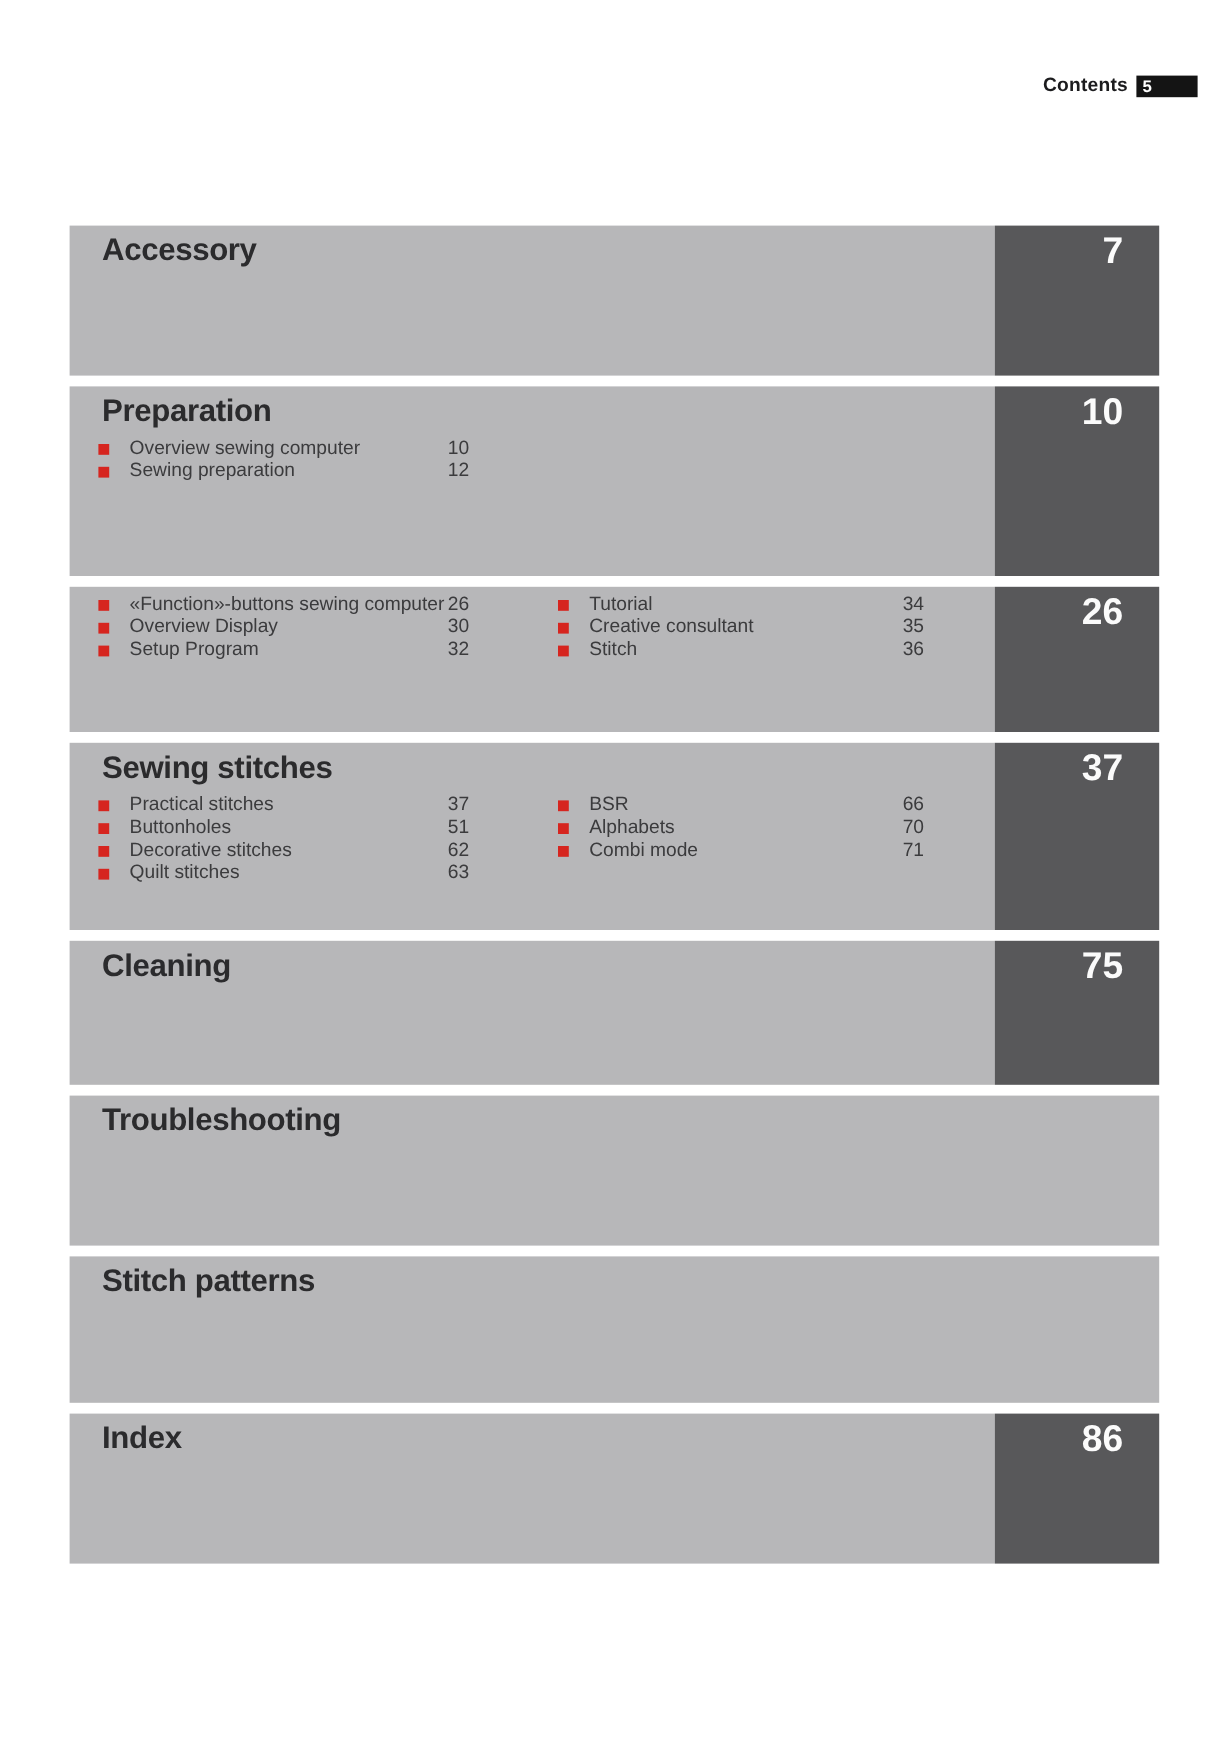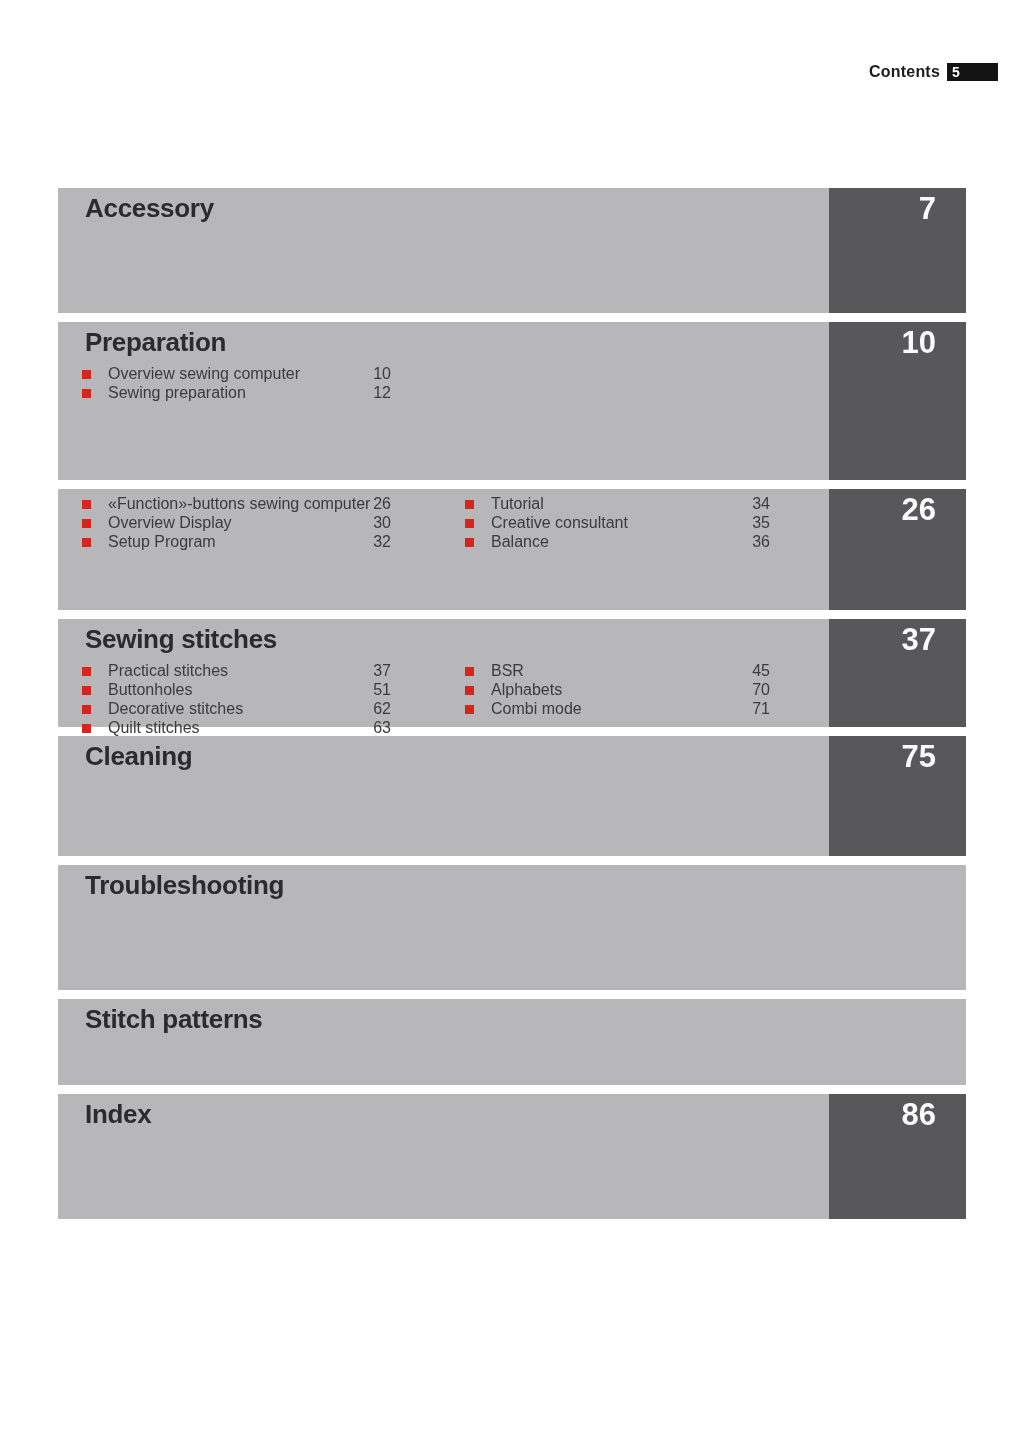--- a/index.html
+++ b/index.html
@@ -62,22 +62,22 @@
     margin-left:auto;font-size:16px;color:#3b3b3d;line-height:19px;
   }
   .sec-pagebox{
     width:137px;flex:0 0 auto;background:#58585a;
     text-align:right;padding:4px 30px 0 0;box-sizing:border-box;
   }
   .sec-page{
     font-size:31px;font-weight:bold;color:#fbfbfb;line-height:34px;
   }
   
-  .h1{height:125px;} .h2{height:158px;} .h3{height:121px;} .h4{height:108px;}
-  .h5{height:120px;} .h6{height:125px;} .h7{height:86px;} .h8{height:125px;}
+  .h1{height:125px;} .h2{height:158px;} .h3{height:121px;} .h4{height:156px;}
+  .h5{height:120px;} .h6{height:125px;} .h7{height:122px;} .h8{height:125px;}
 </style>
 </head>
 <body>
 
 <div class="page">
 
   <div class="header">
     <span class="header-title">Contents</span>
     <span class="page-badge">
       <span>5</span>
@@ -144,21 +144,21 @@
               <span class="item-label">Tutorial</span>
               <span class="item-page">34</span>
             </div>
             <div class="toc-item">
               <span class="bullet"></span>
               <span class="item-label">Creative consultant</span>
               <span class="item-page">35</span>
             </div>
             <div class="toc-item">
               <span class="bullet"></span>
-              <span class="item-label">Balance</span>
+              <span class="item-label">Stitch</span>
               <span class="item-page">36</span>
             </div>
           </div>
         </div>
       </div>
       <div class="sec-pagebox">
         <span class="sec-page">26</span>
       </div>
     </section>
 
@@ -185,21 +185,21 @@
             <div class="toc-item">
               <span class="bullet"></span>
               <span class="item-label">Quilt stitches</span>
               <span class="item-page">63</span>
             </div>
           </div>
           <div class="col col2">
             <div class="toc-item">
               <span class="bullet"></span>
               <span class="item-label">BSR</span>
-              <span class="item-page">45</span>
+              <span class="item-page">66</span>
             </div>
             <div class="toc-item">
               <span class="bullet"></span>
               <span class="item-label">Alphabets</span>
               <span class="item-page">70</span>
             </div>
             <div class="toc-item">
               <span class="bullet"></span>
               <span class="item-label">Combi mode</span>
               <span class="item-page">71</span>

